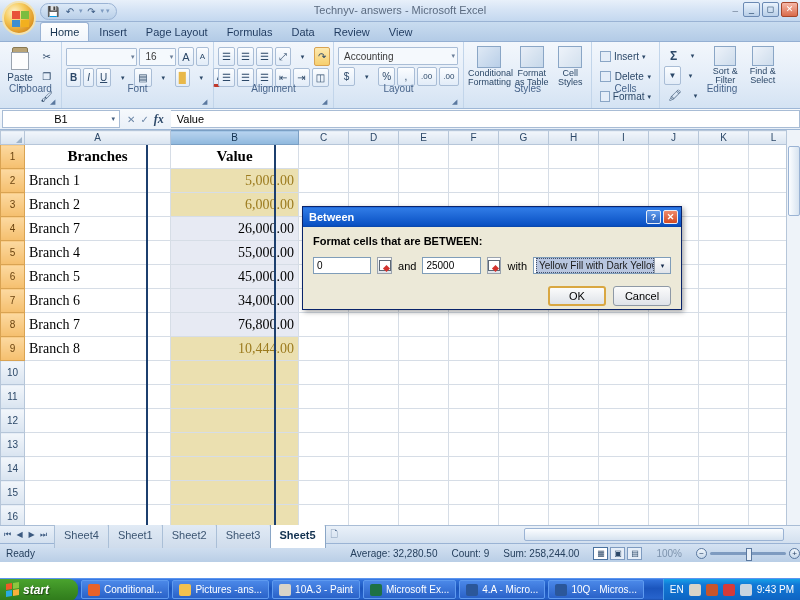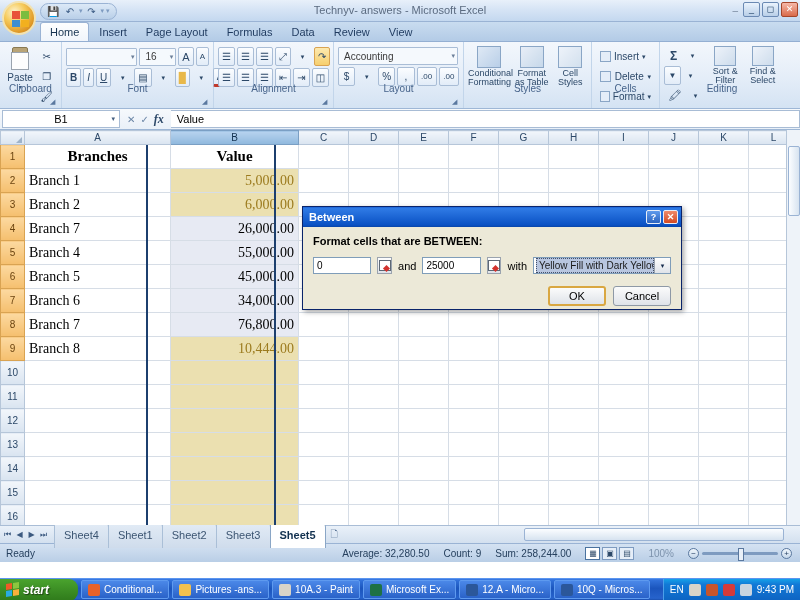--- a/index.html
+++ b/index.html
@@ -159,21 +159,21 @@
   }
   .stab.active { background:#fff; color:#12314f; font-weight:bold; border-color:#8aa6c6; }
   .stab-add { font-size:9px; color:#4a6party; color:#3c5a80; padding:0 6px; cursor:pointer; }
 
   
   .statusbar {
     height:19px; background:linear-gradient(to bottom,#d4e2f2,#b9cee6);
     display:flex; align-items:center; border-top:1px solid #9ab3d4; font-size:10px; color:#26405e;
   }
   .st-left { padding-left:6px; }
-  .st-right { margin-left:auto; display:flex; align-items:center; gap:14px; padding-right:8px; }
+  .st-right { margin-left:auto; display:flex; align-items:center; gap:14px; }
   .viewbtns { display:flex; gap:2px; }
   .vbtn { width:15px; height:13px; border:1px solid #7e9bc0; background:#e6eef8; cursor:pointer;
           font-size:8px; display:flex; align-items:center; justify-content:center; color:#2c4868; }
   .vbtn.active { background:#fff; border-color:#4a729f; }
   .zoomslider { display:flex; align-items:center; gap:3px; }
   .zline { width:76px; height:3px; background:#7e9bc0; position:relative; border-radius:2px; }
   .zline::after { content:""; position:absolute; left:36px; top:-4px; width:4px; height:11px; background:#e9f0f8; border:1px solid #5a789f; }
   .zcirc { width:11px; height:11px; border-radius:50%; border:1px solid #5a789f;
            background:linear-gradient(to bottom,#f0f6fc,#c6d8ea); font-size:8px;
            display:flex; align-items:center; justify-content:center; cursor:pointer; color:#1f3a5f; }
@@ -857,21 +857,21 @@
   <div class="tbtn">
     <span class="tico" style="background:#d9d4c8;"></span>
     <span>10A.3 - Paint</span>
   </div>
   <div class="tbtn">
     <span class="tico" style="background:#1e7145;"></span>
     <span>Microsoft Ex...</span>
   </div>
   <div class="tbtn">
     <span class="tico" style="background:#2b579a;"></span>
-    <span>12.A - Micro...</span>
+    <span>4.A - Micro...</span>
   </div>
   <div class="tbtn">
     <span class="tico" style="background:#2b579a;"></span>
     <span>10Q - Micros...</span>
   </div>
   <div class="tray">
     <span>EN</span>
     <span class="tr-ico" style="background:#d9d4c8;"></span>
     <span class="tr-ico" style="background:#c8552b;"></span>
     <span class="tr-ico" style="background:#d63a3a;"></span>

